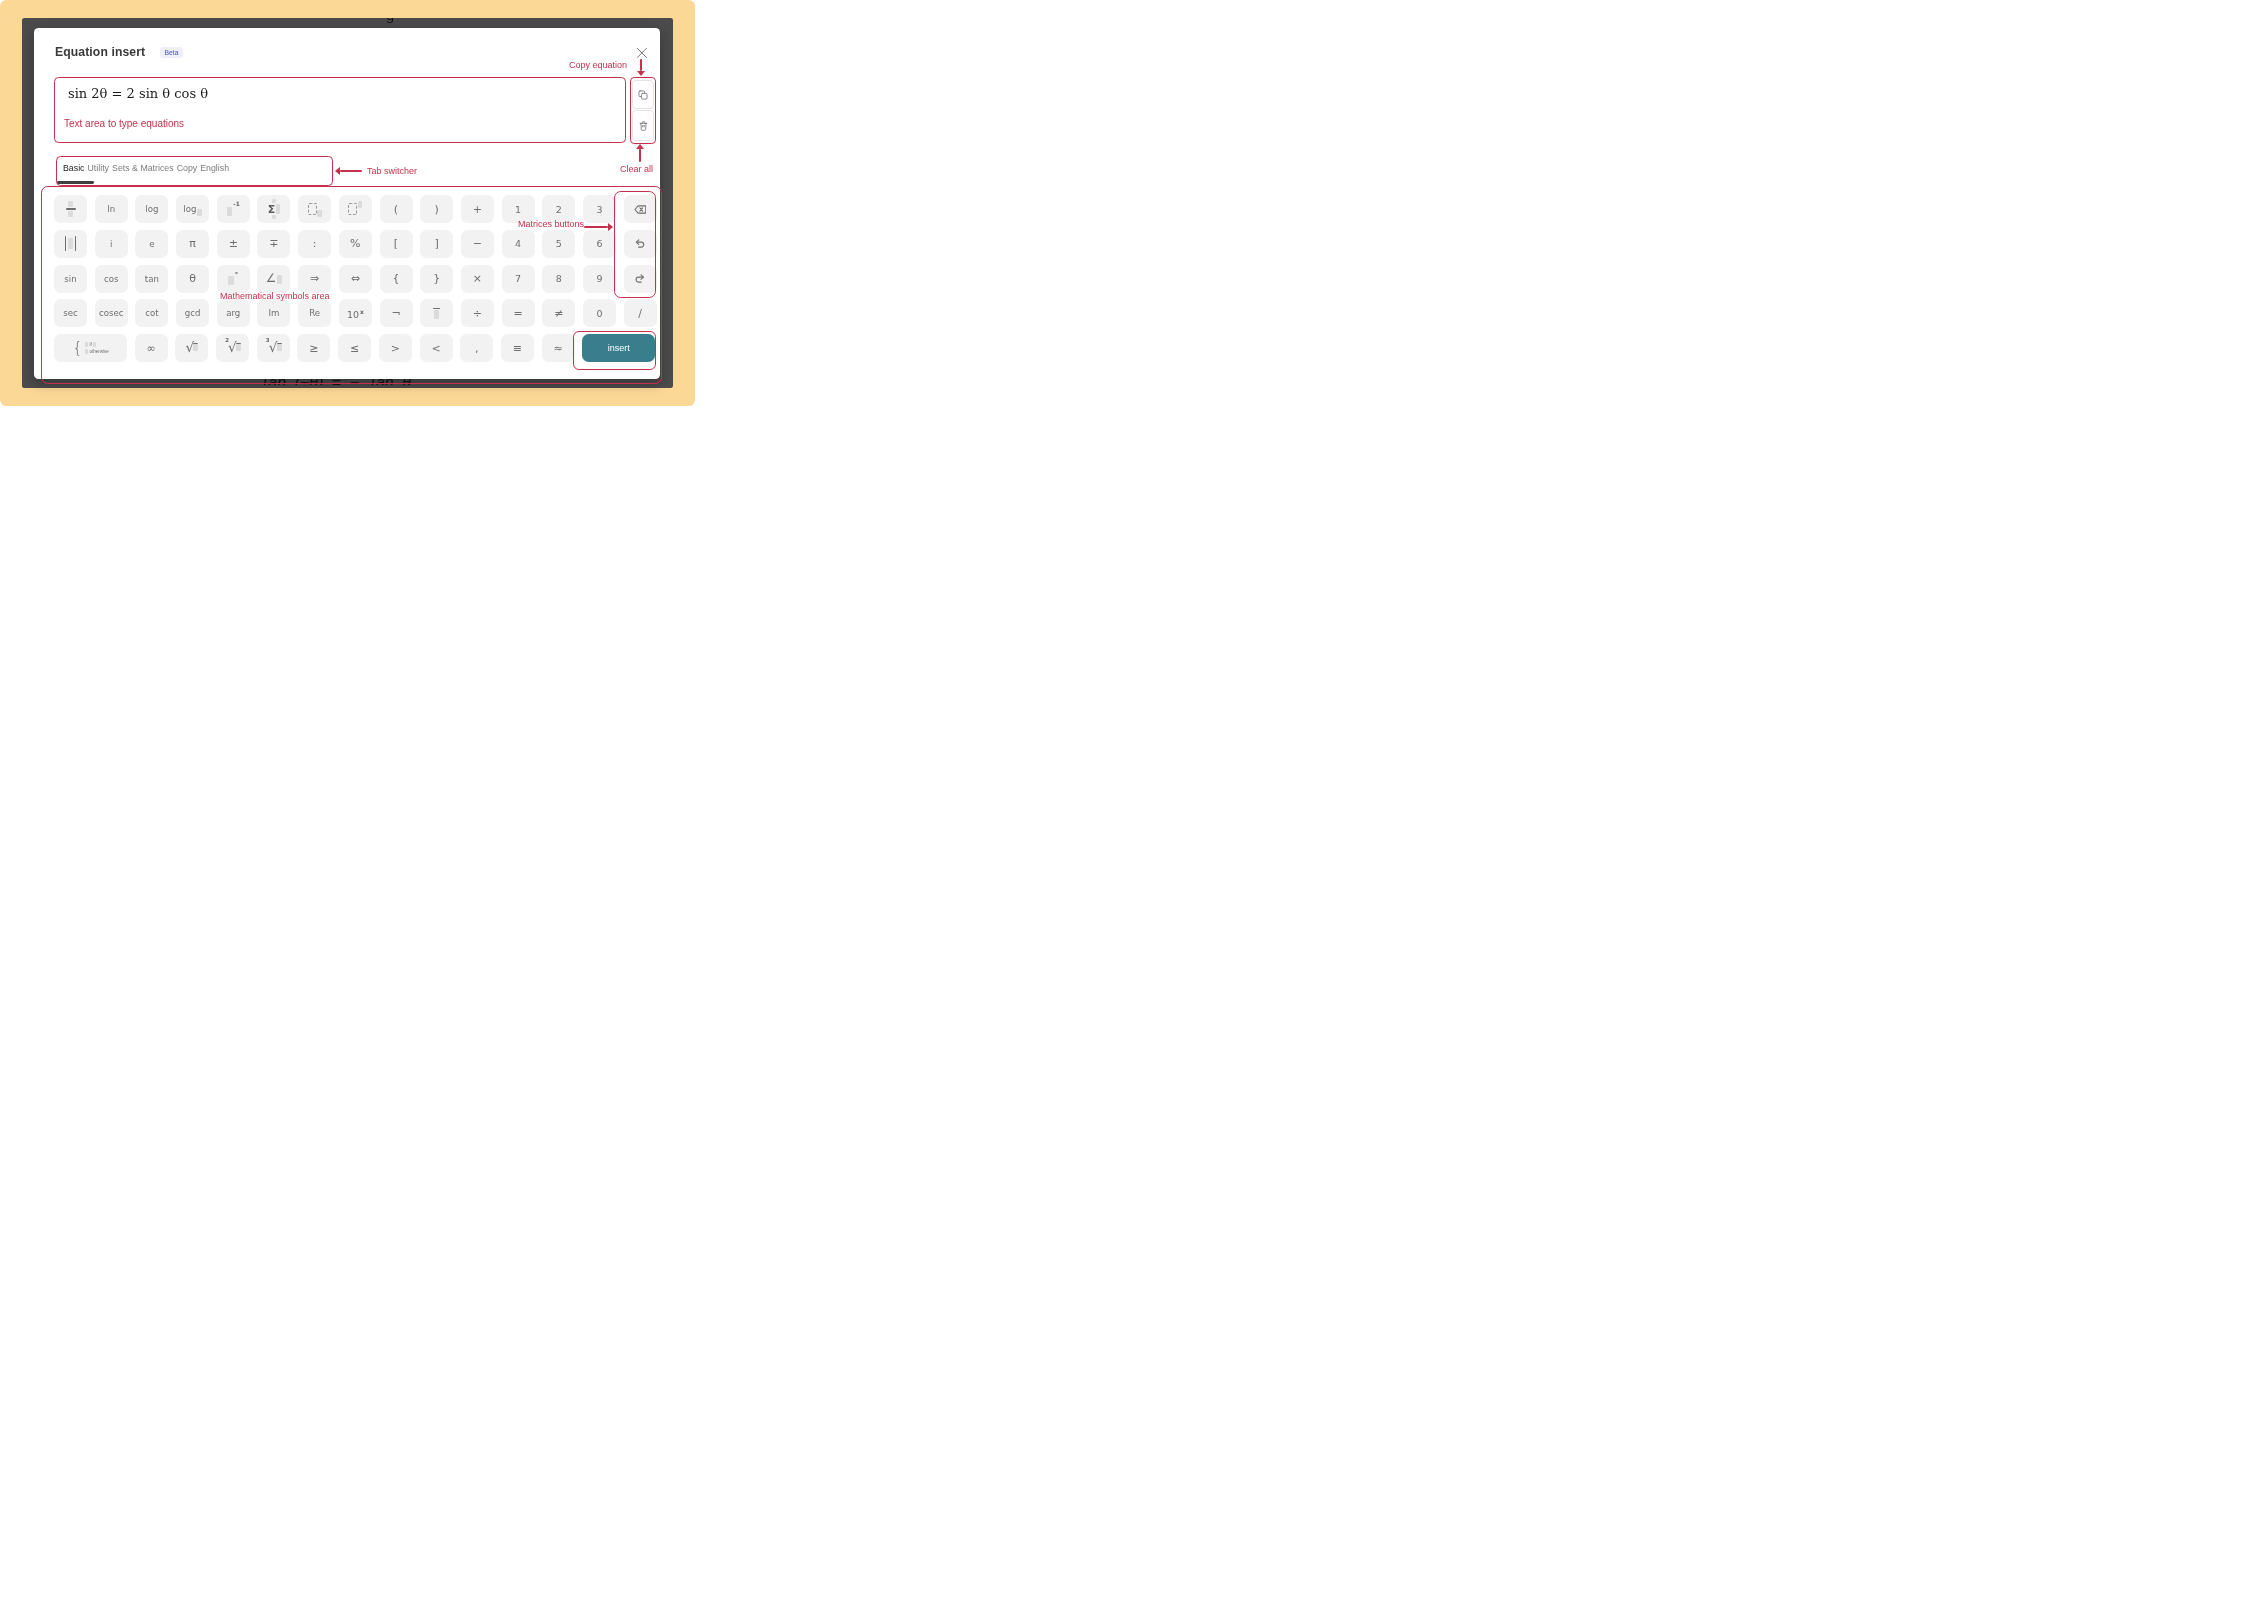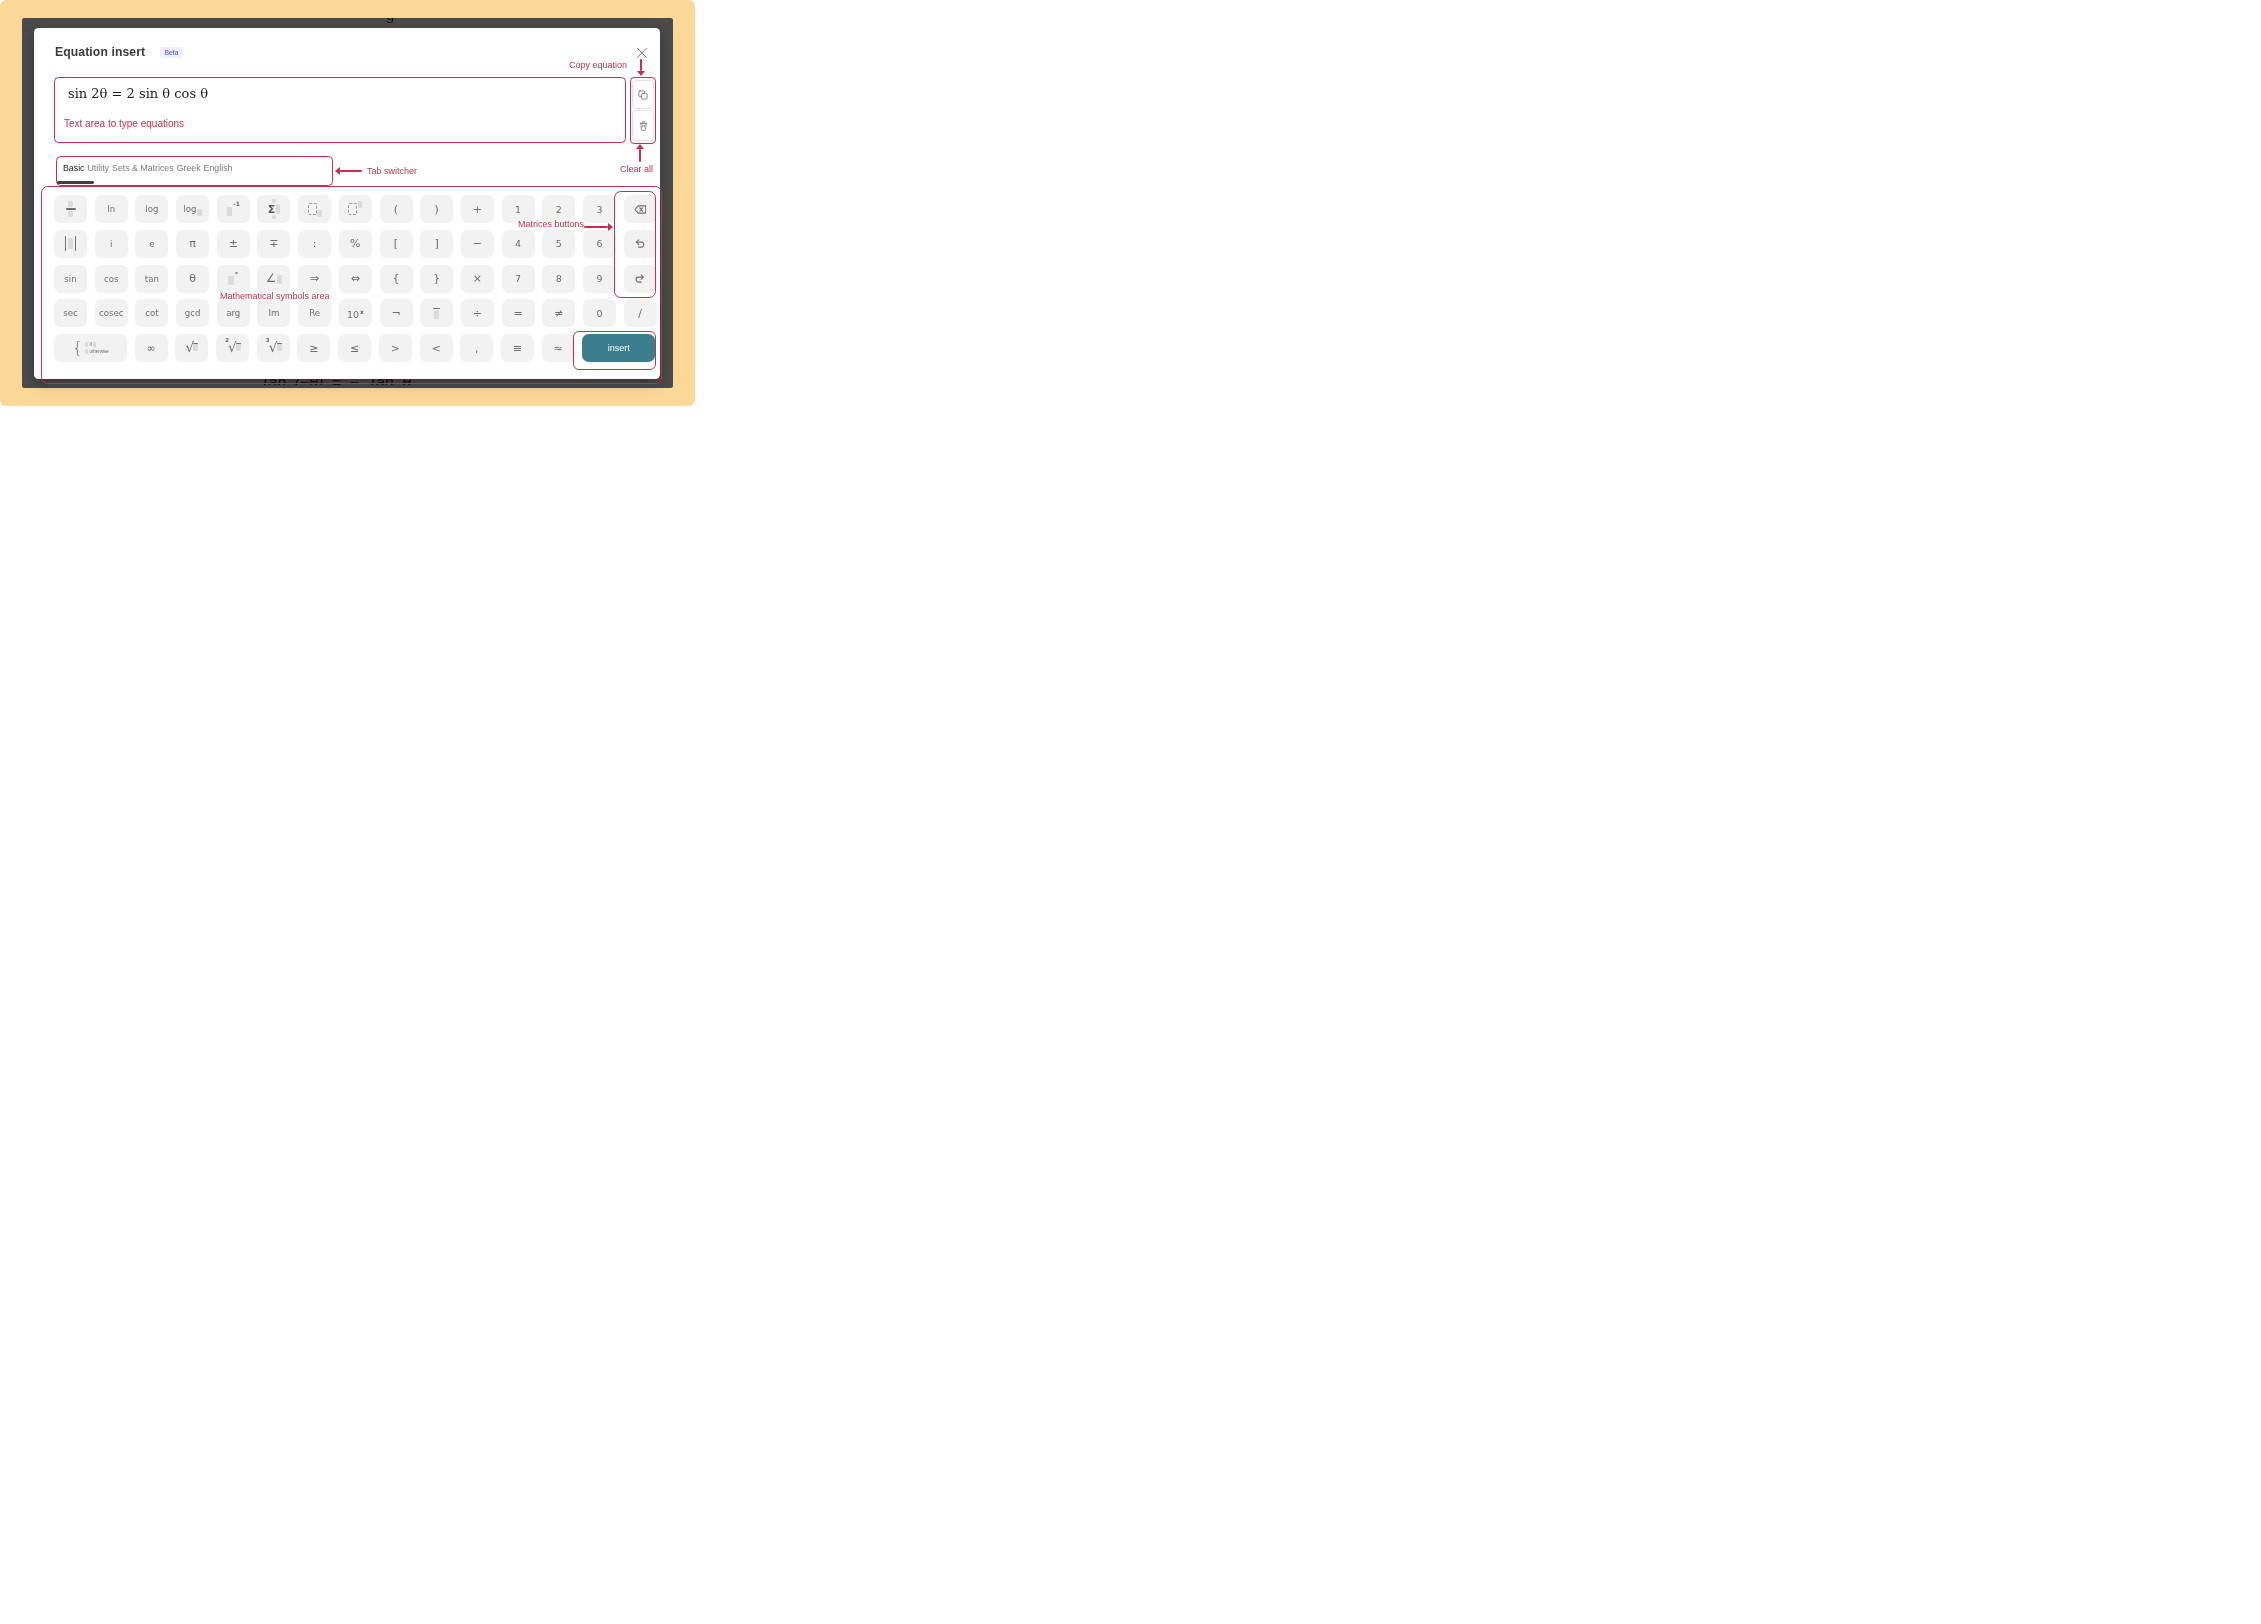--- a/index.html
+++ b/index.html
@@ -113,21 +113,21 @@
 
   <div class="ahead up" style="left:636px;top:144px;"></div>
   <div class="aline" style="left:639px;top:149px;width:2.3px;height:13px;"></div>
   <div class="ann" style="left:620px;top:164px;">Clear all</div>
 
   <div class="redbox" style="left:56px;top:156px;width:275px;height:28px;"></div>
   <div class="tabs" id="tabs">
       <span class="tab active">Basic</span>
       <span class="tab">Utility</span>
       <span class="tab">Sets &amp; Matrices</span>
-      <span class="tab">Greek</span>
+      <span class="tab">Copy</span>
       <span class="tab">English</span>
     </div>
   <div class="tab-underline"></div>
   <div class="ahead left" style="left:335px;top:167px;"></div>
   <div class="aline" style="left:340px;top:170px;width:22px;height:2.3px;"></div>
   <div class="ann" style="left:367px;top:166px;">Tab switcher</div>
 
   <div class="redbox" style="left:41px;top:186px;width:619px;height:196px;border-radius:6.8px;"></div>
   <div id="keygrid">
       <div class="krow">

